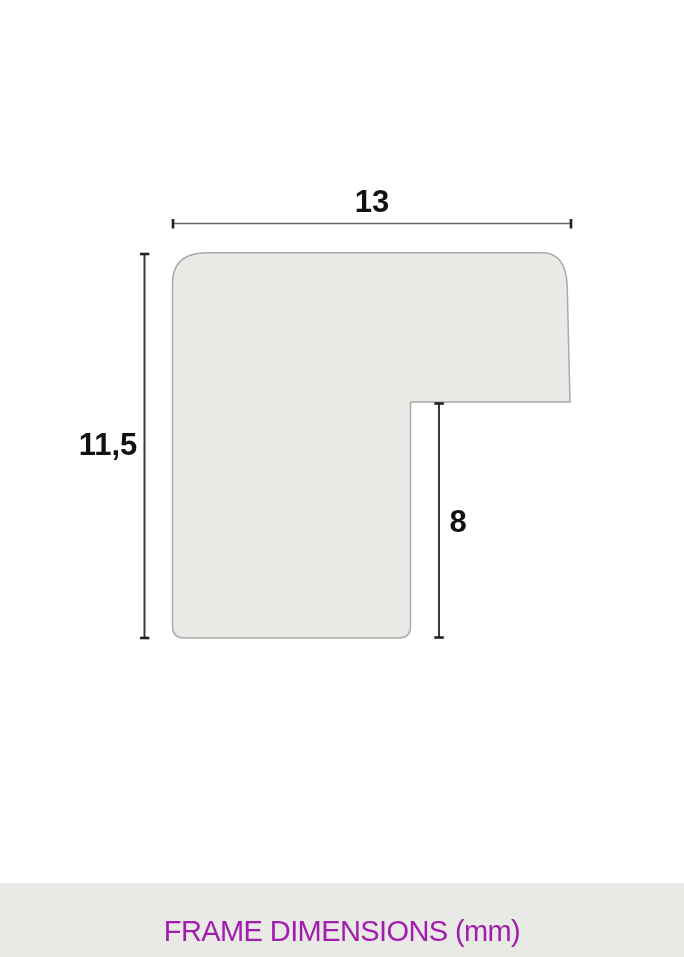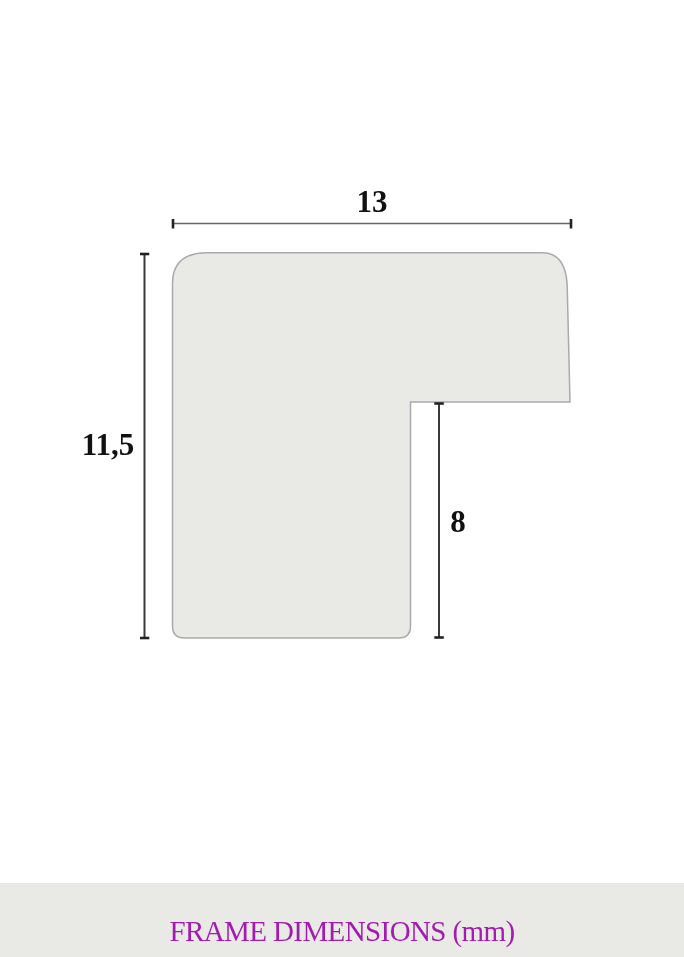--- a/index.html
+++ b/index.html
@@ -1,16 +1,16 @@
 <!DOCTYPE html>
 <html><head>
 <meta charset="utf-8">
 <style>
   html,body{margin:0;padding:0;background:#ffffff;width:684px;height:957px;overflow:hidden;}
-  .page{position:relative;width:684px;height:957px;font-family:Liberation Serif, serif;}
+  .page{position:relative;width:684px;height:957px;font-family:Liberation Sans, sans-serif;}
   svg{position:absolute;left:0;top:0;}
   .caption{position:absolute;left:0;top:883px;width:684px;height:74px;background:#e9e9e5;}
   .caption span{position:absolute;left:0;top:32px;width:100%;text-align:center;font-size:29px;color:#a21caf;letter-spacing:-0.6px;}
 </style>
 </head>
 <body>
 <div class="page">
 
   <svg width="684" height="884" viewBox="0 0 684 884">
 

